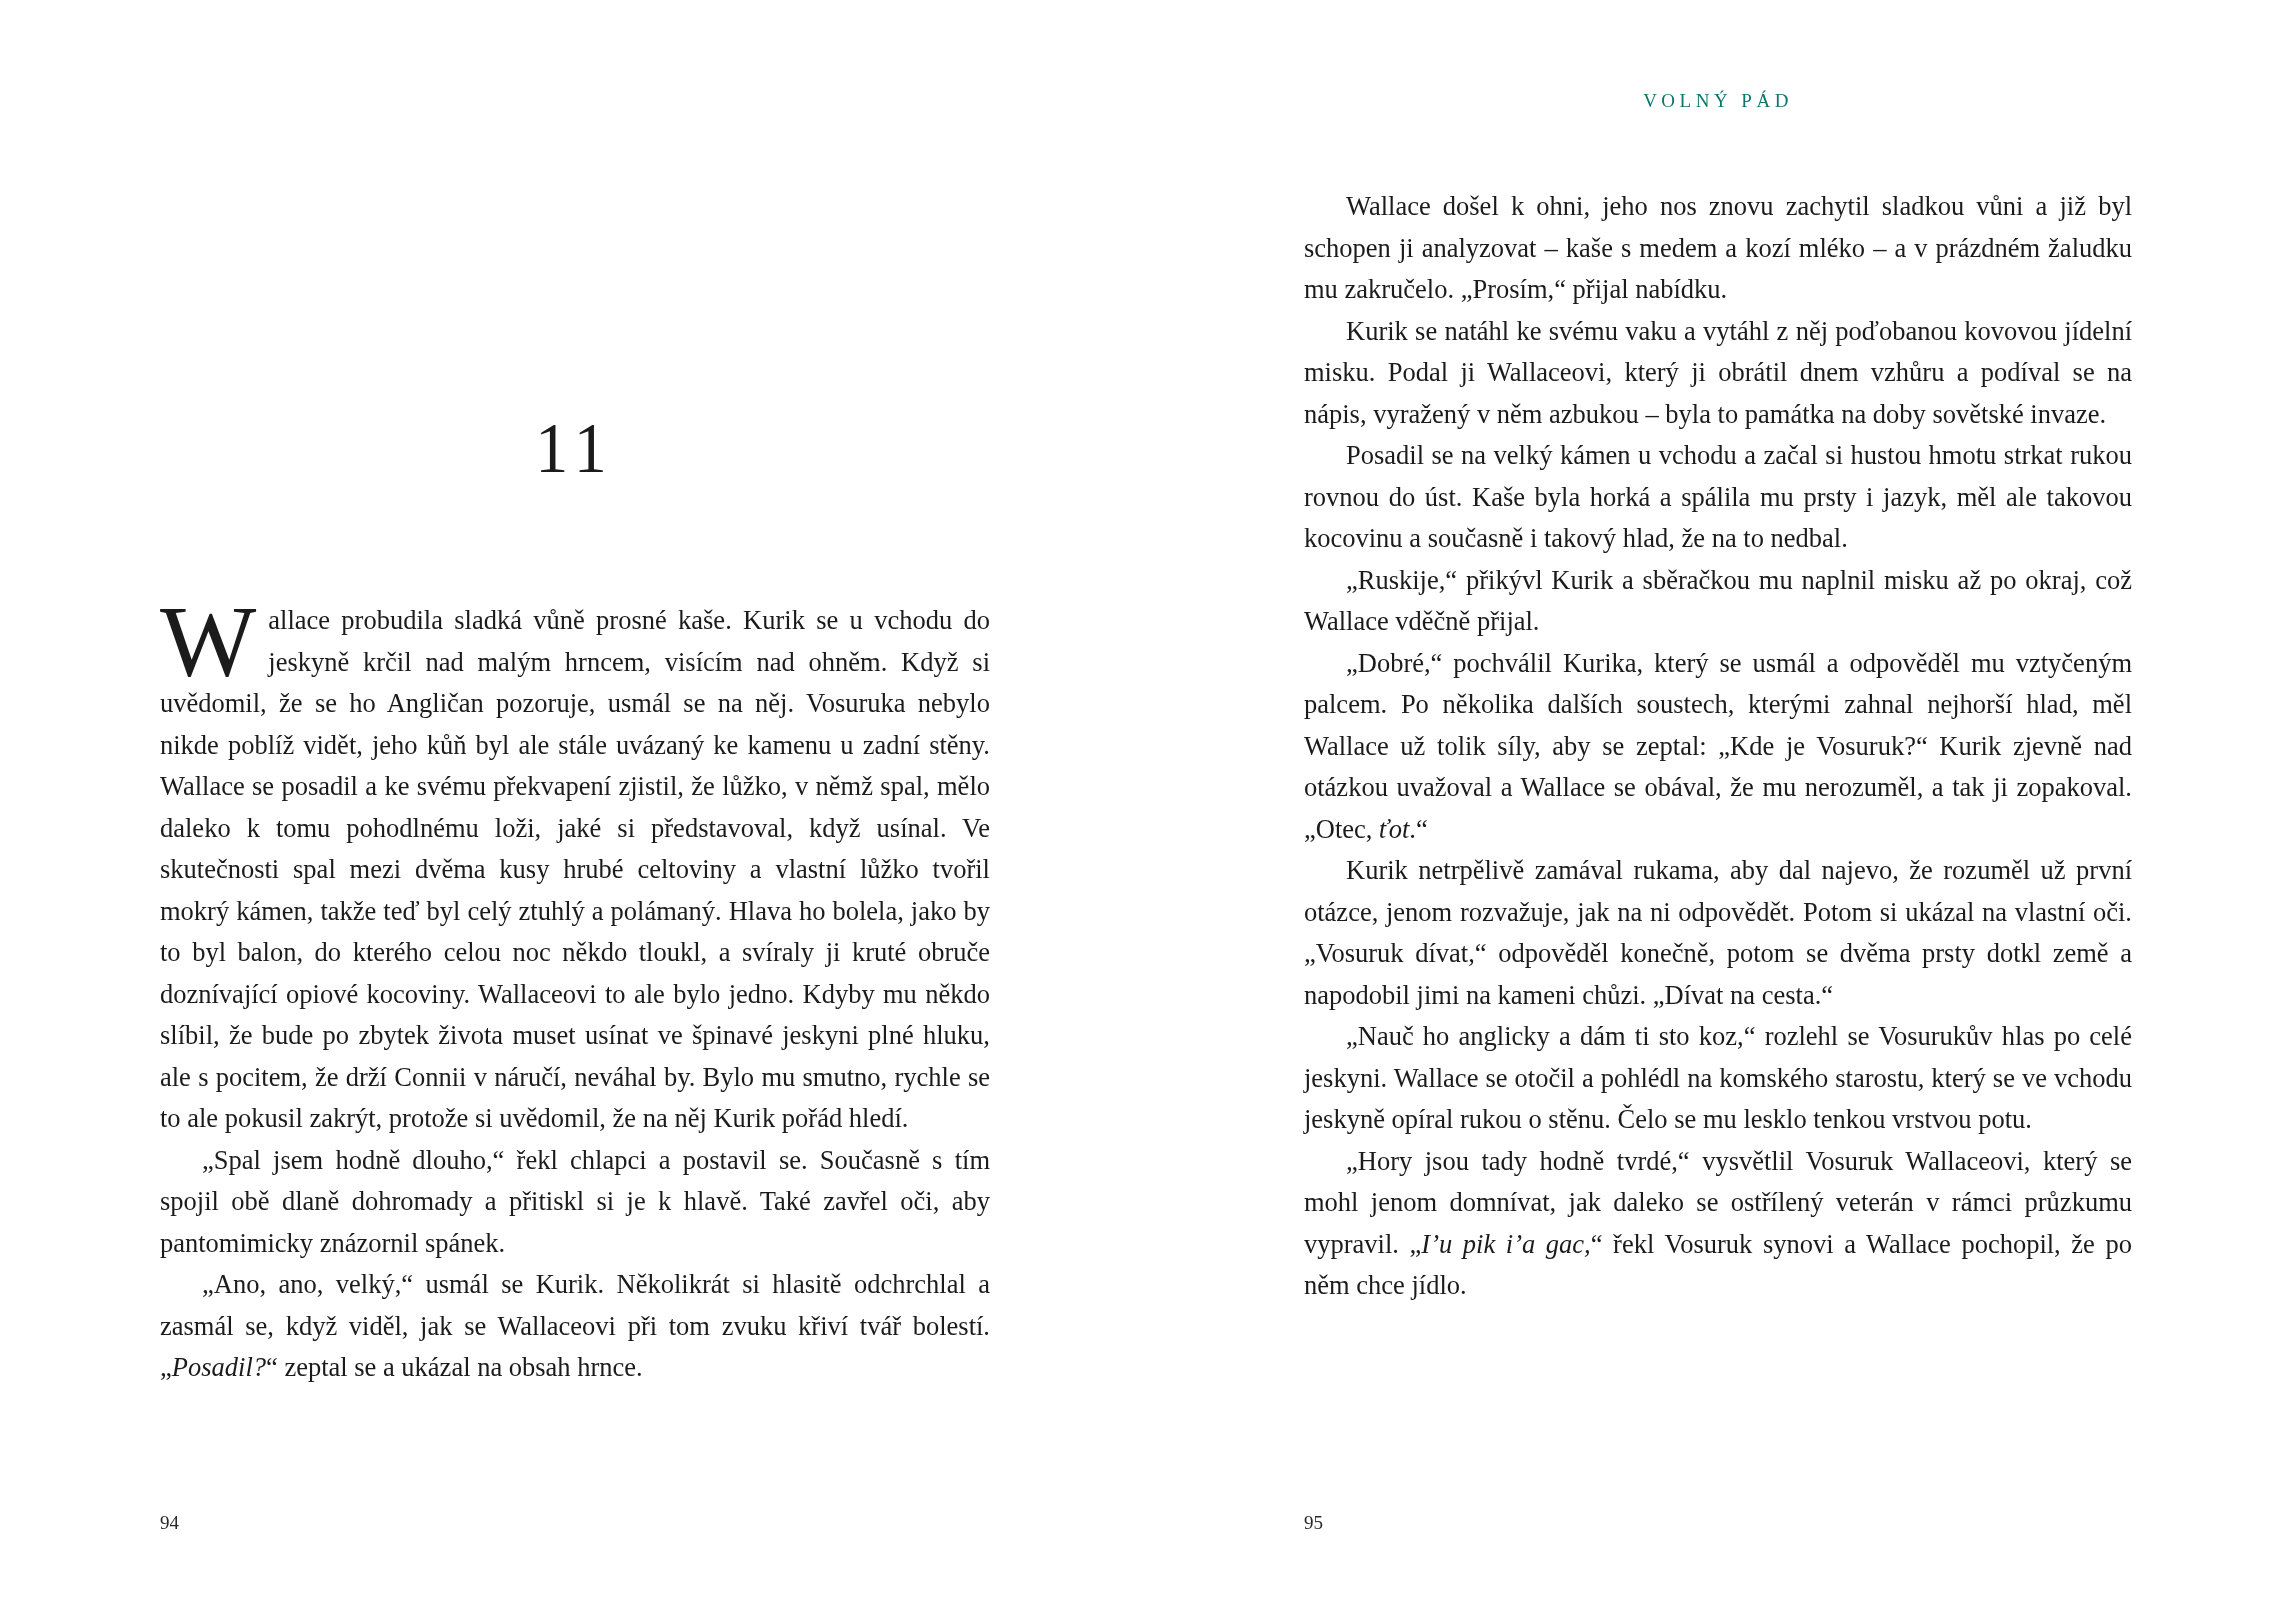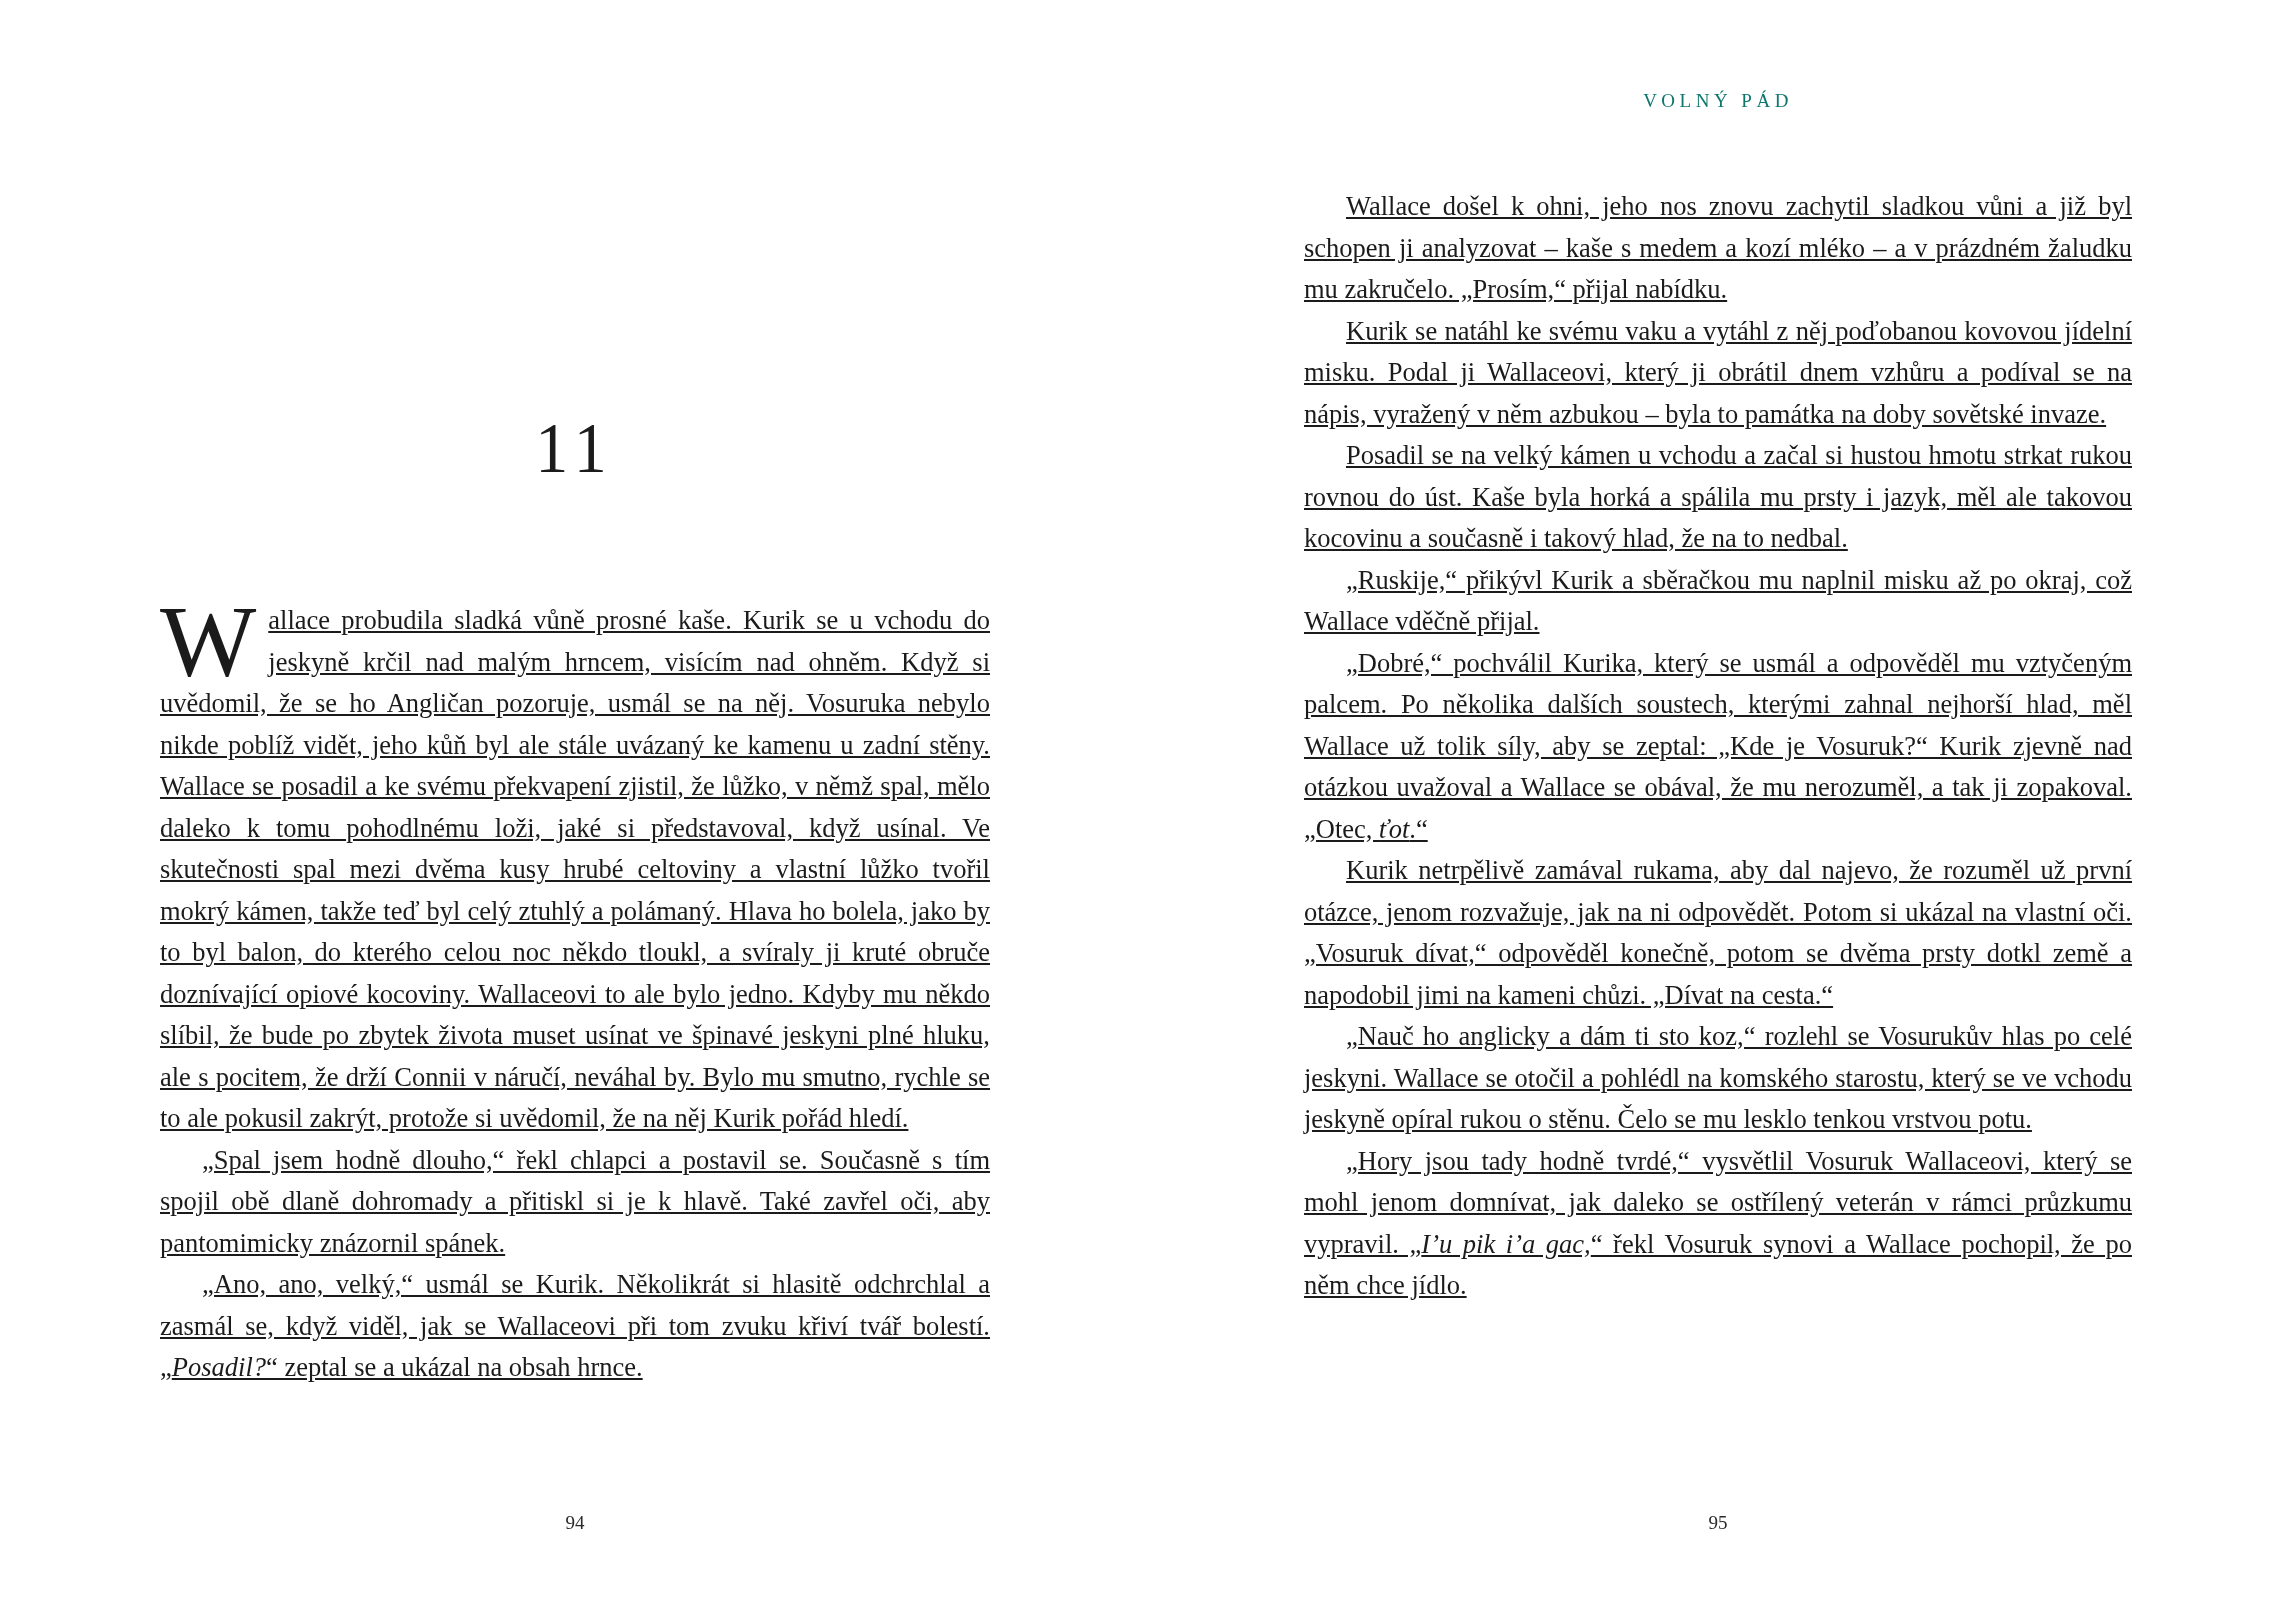--- a/index.html
+++ b/index.html
@@ -51,41 +51,40 @@
     top: 600px;
   }
   .right-column {
     left: 1304px;
     top: 186px;
     width: 828px;
   }
   .para {
     margin: 0;
     padding: 0;
-    text-decoration: underline;
   }
   .para.indent {
     text-indent: 42px;
   }
   .drop-cap {
     float: left;
     font-size: 102px;
     line-height: 80px;
     height: 80px;
     padding: 2px 12px 0 0;
     color: #1b1b1b;
   }
   .italic {
     font-style: italic;
   }
   .page-number {
     position: absolute;
     top: 1512px;
     width: 830px;
-    text-align: center;
+    text-align: left;
     font-size: 19px;
     color: #2a2a2a;
   }
   .page-number.left { left: 160px; }
   .page-number.right { left: 1304px; width: 828px; }
 </style>
 </head>
 <body>
 
 <div class="spread">

